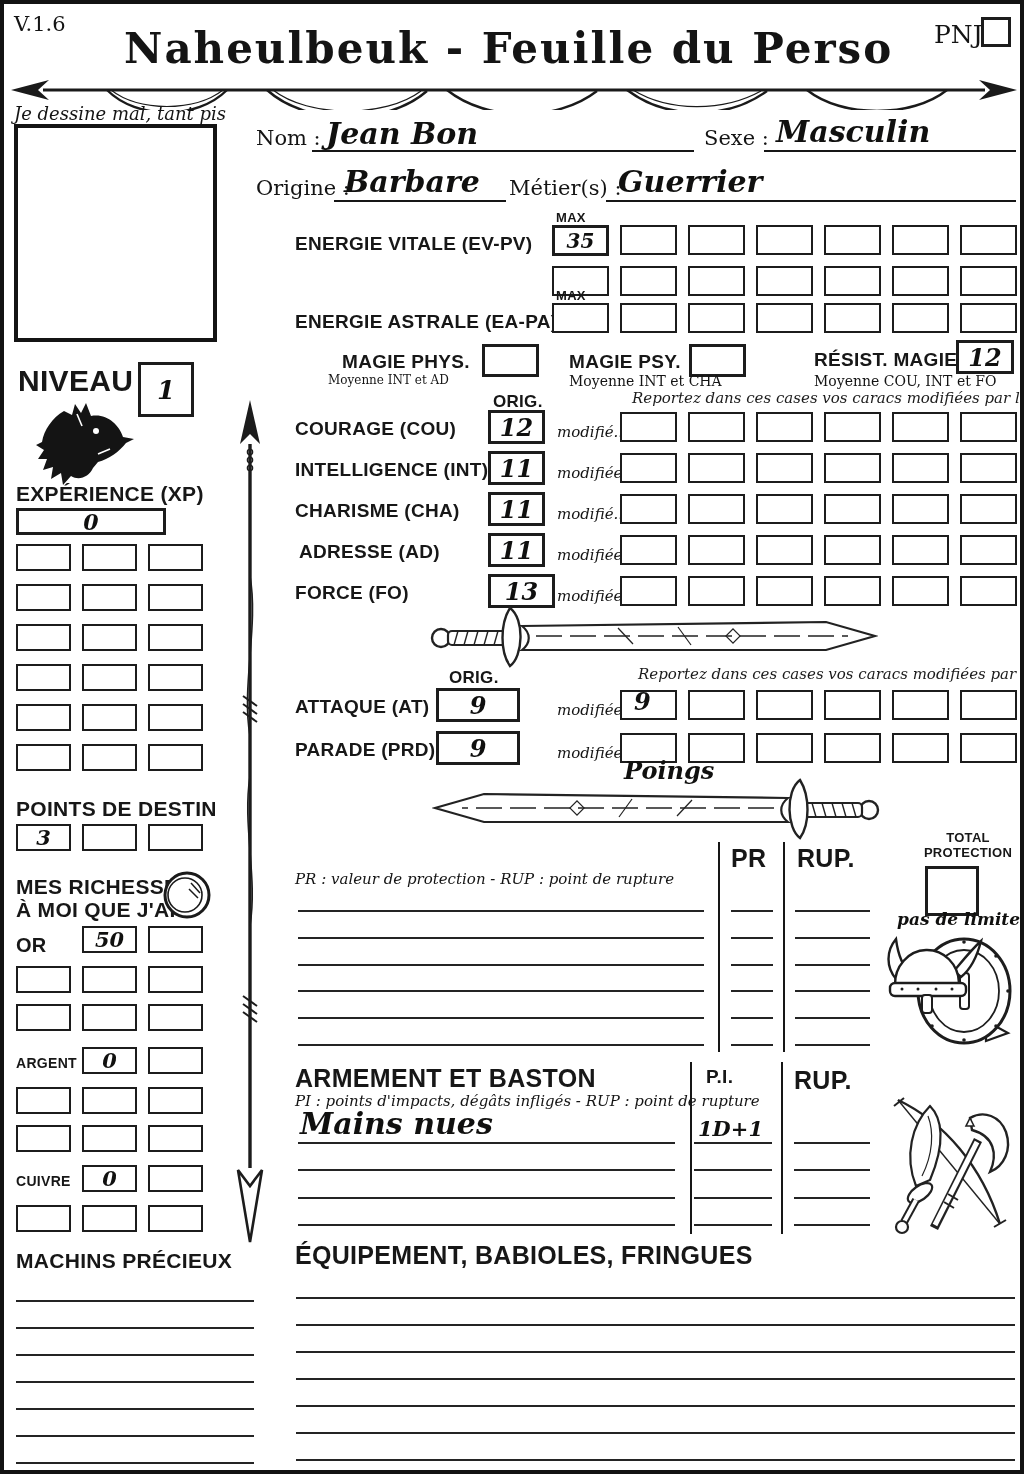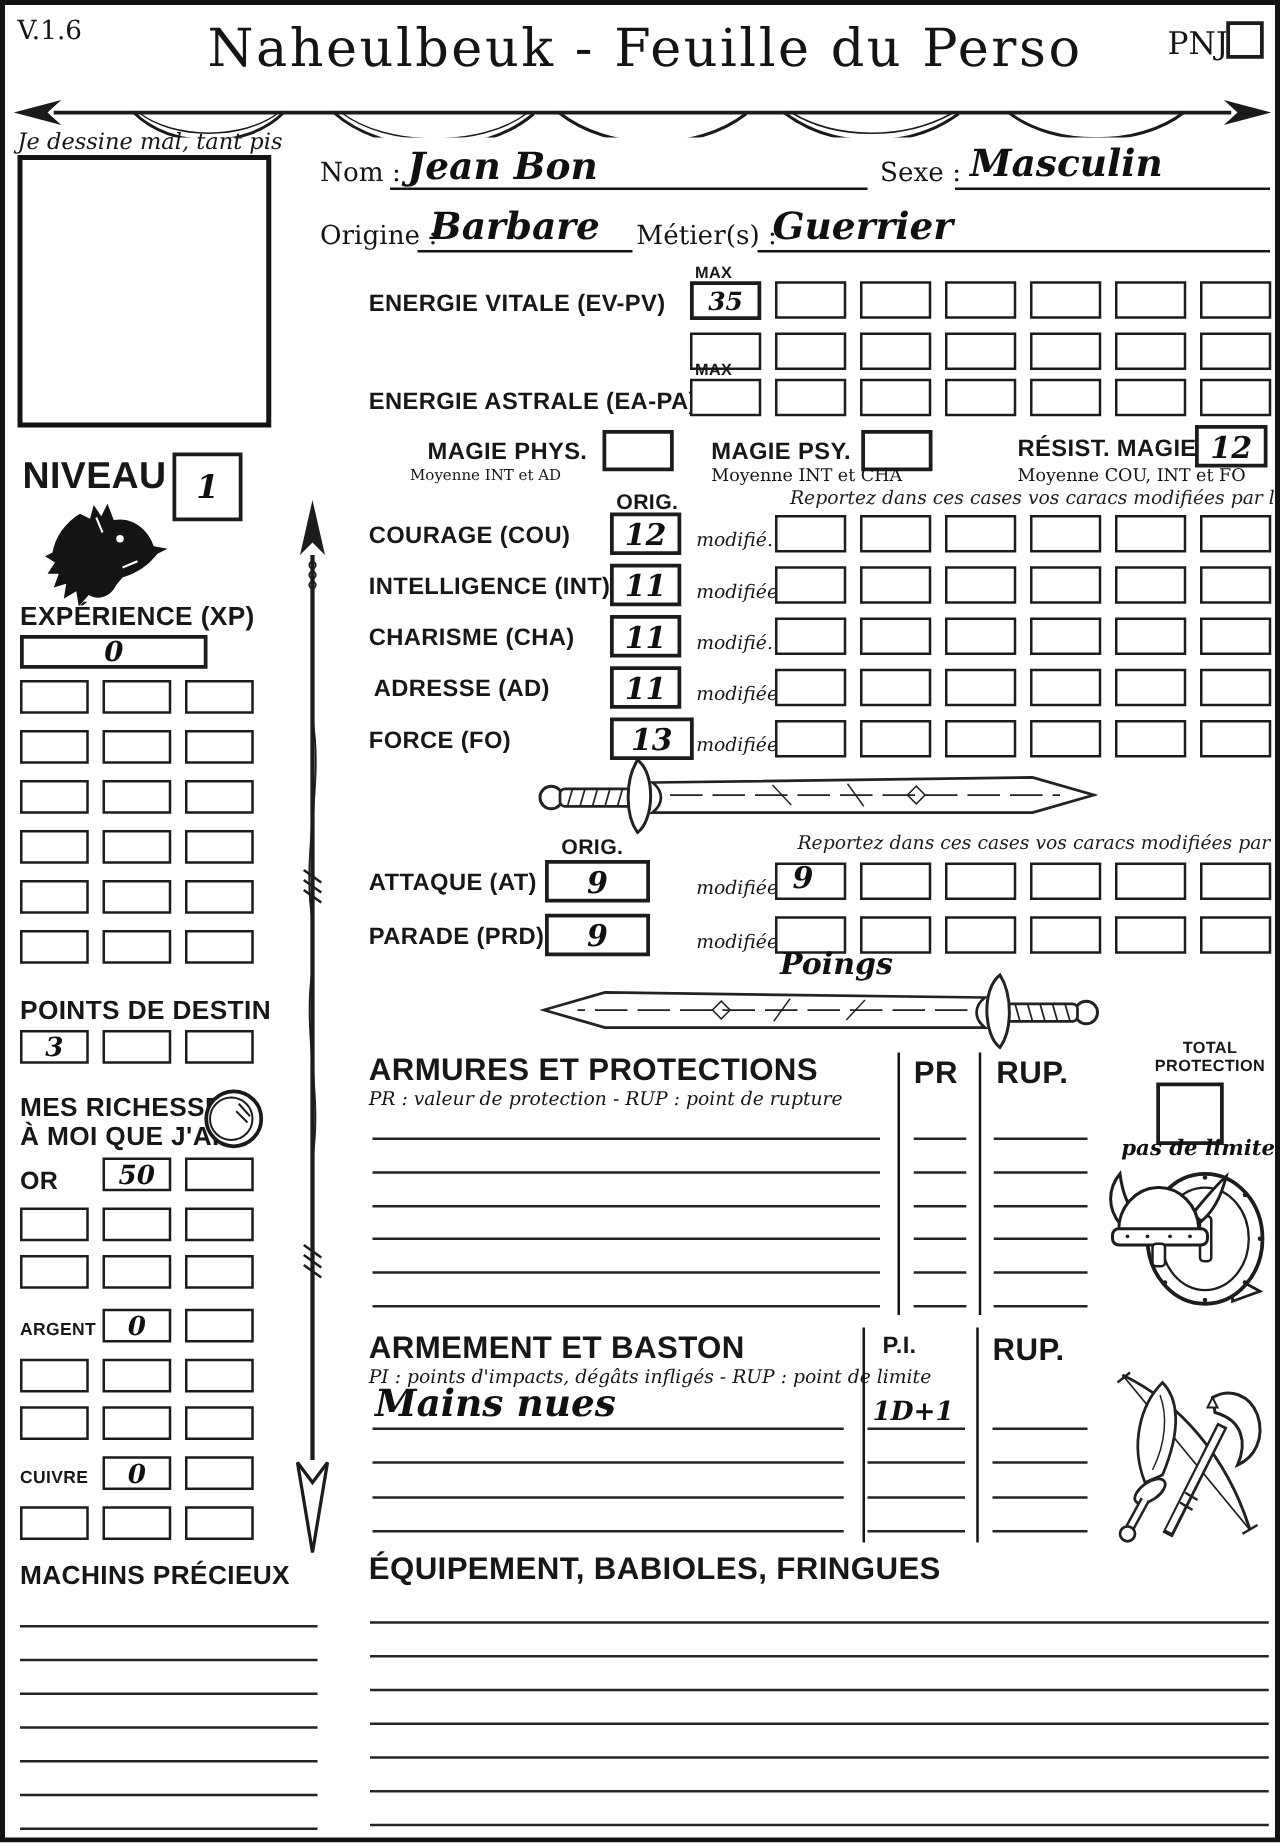--- a/index.html
+++ b/index.html
@@ -23,21 +23,21 @@
   .vline{width:2px;background:#161616}
   .hint{font-size:15px;font-style:italic;color:#1b1b1b;white-space:nowrap}
   svg{display:block}
 </style>
 </head>
 <body>
 
 <div id="sheet">
 
   <div class="abs ser" style="left:10px;top:8px;font-size:21px">V.1.6</div>
-  <div class="abs ser" style="left:120px;top:10px;width:784px;text-align:center;font-size:42px;font-weight:normal;letter-spacing:2px">Naheulbeuk - Feuille du Perso</div>
+  <div class="abs ser" style="left:120px;top:20px;width:784px;font-size:42px;font-weight:bold;letter-spacing:2px">Naheulbeuk - Feuille du Perso</div>
   <div class="abs ser" style="left:930px;top:16px;font-size:25px">PNJ</div>
   <div class="abs box bthick" style="left:977px;top:13px;width:30px;height:30px"></div>
 
   <svg class="abs" style="left:3px;top:72px" width="1014" height="34" viewBox="0 0 1014 34">
     <line x1="36" y1="14" x2="978" y2="14" stroke="#1a1a1a" stroke-width="3"></line>
     <polygon points="4,14 42,4 31,14 42,24" fill="#1a1a1a"></polygon>
     <polygon points="1010,14 972,4 983,14 972,24" fill="#1a1a1a"></polygon>
     <path d="M100,14 C130,44 190,44 220,14" fill="none" stroke="#1a1a1a" stroke-width="2.4"></path>
     <path d="M104,14 C132,36 188,36 216,14" fill="none" stroke="#1a1a1a" stroke-width="1.2"></path>
     <path d="M260,14 C300,50 380,50 420,15" fill="none" stroke="#1a1a1a" stroke-width="2.4"></path>
@@ -395,21 +395,20 @@
     <path d="M20,380 C12,430 28,480 20,530" fill="none" stroke="#1c1c1c" stroke-width="1.5"></path>
     <line x1="13" y1="300" x2="27" y2="310" stroke="#1c1c1c" stroke-width="2"></line>
     <line x1="13" y1="308" x2="27" y2="318" stroke="#1c1c1c" stroke-width="2"></line>
     <line x1="13" y1="316" x2="27" y2="326" stroke="#1c1c1c" stroke-width="2"></line>
     <line x1="13" y1="600" x2="27" y2="610" stroke="#1c1c1c" stroke-width="2"></line>
     <line x1="13" y1="608" x2="27" y2="618" stroke="#1c1c1c" stroke-width="2"></line>
     <line x1="13" y1="616" x2="27" y2="626" stroke="#1c1c1c" stroke-width="2"></line>
     <polygon points="20,846 8,774 20,790 32,774" fill="#fff" stroke="#1c1c1c" stroke-width="2.6"></polygon>
   </svg>
 
-  <div class="abs lbl" style="left:291px;top:838px;font-size:25px">ARMURES ET PROTECTIONS</div>
   <div class="abs ser ital" style="left:291px;top:866px;font-size:15px">PR : valeur de protection - RUP : point de rupture</div>
   <div class="abs lbl" style="left:727px;top:840px;font-size:25px">PR</div>
   <div class="abs lbl" style="left:793px;top:840px;font-size:25px">RUP.</div>
   <div class="abs vline" style="left:714px;top:838px;height:210px"></div>
   <div class="abs vline" style="left:779px;top:838px;height:210px"></div>
   <div class="abs linecol" style="left:294px;top:906px;width:406px;height:136px">
       <div class="wline"></div>
       <div class="wline"></div>
       <div class="wline"></div>
       <div class="wline"></div>
@@ -458,21 +457,21 @@
     <path d="M11,56 A32,34 0 0 1 75,54 L75,62 L11,64 Z" fill="#fff" stroke="#1d1d1d" stroke-width="2.4"></path>
     <rect x="6" y="54" width="76" height="13" rx="5" fill="#fff" stroke="#1d1d1d" stroke-width="2.4"></rect>
     <circle cx="18" cy="60" r="1.5" fill="#1d1d1d"></circle>
       <circle cx="34" cy="60" r="1.5" fill="#1d1d1d"></circle>
     <circle cx="52" cy="60" r="1.5" fill="#1d1d1d"></circle>
       <circle cx="68" cy="60" r="1.5" fill="#1d1d1d"></circle>
     <rect x="38" y="66" width="10" height="18" rx="3" fill="#fff" stroke="#1d1d1d" stroke-width="2"></rect>
   </svg>
 
   <div class="abs lbl" style="left:291px;top:1060px;font-size:25px">ARMEMENT ET BASTON</div>
-  <div class="abs ser ital" style="left:291px;top:1088px;font-size:15px">PI : points d'impacts, dégâts infligés - RUP : point de limite</div>
+  <div class="abs ser ital" style="left:291px;top:1088px;font-size:15px">PI : points d'impacts, dégâts infligés - RUP : point de rupture</div>
   <div class="abs lbl" style="left:702px;top:1062px;font-size:19px">P.I.</div>
   <div class="abs lbl" style="left:790px;top:1062px;font-size:25px">RUP.</div>
   <div class="abs vline" style="left:686px;top:1058px;height:172px"></div>
   <div class="abs vline" style="left:777px;top:1058px;height:172px"></div>
 
   <div class="abs hand" style="left:296px;top:1102px;font-size:30px">Mains nues</div>
   <div class="abs hand" style="left:694px;top:1112px;font-size:21px">1D+1</div>
 
   <div class="abs linecol" style="left:294px;top:1138px;width:377px;height:84px">
       <div class="wline"></div>

